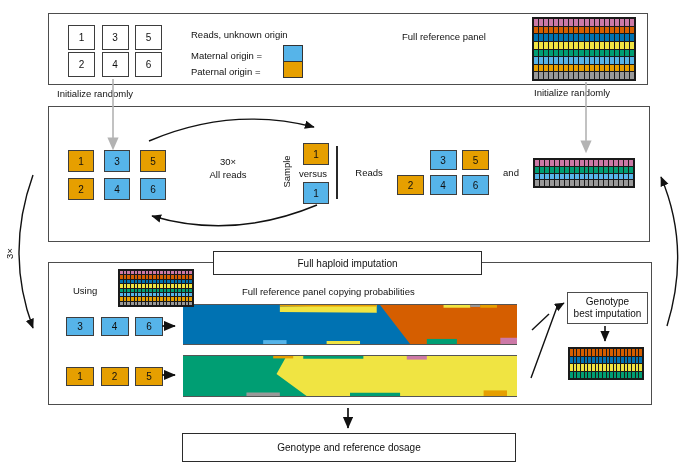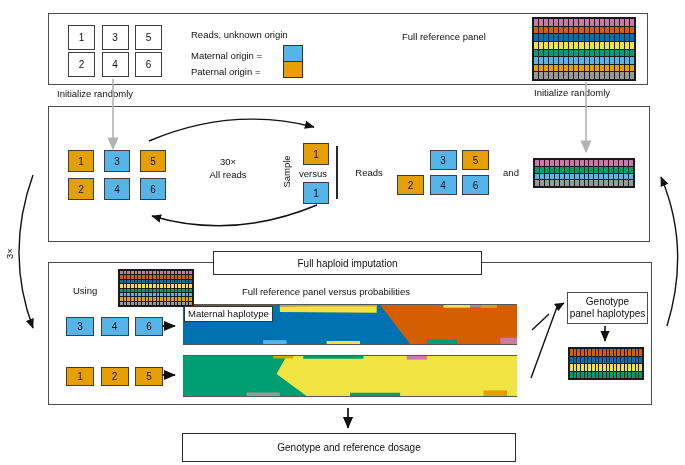--- a/index.html
+++ b/index.html
@@ -496,21 +496,21 @@
       <div style="background: rgb(153, 153, 153);"></div>
       <div style="background: rgb(153, 153, 153);"></div>
       <div style="background: rgb(153, 153, 153);"></div>
       <div style="background: rgb(153, 153, 153);"></div>
       <div style="background: rgb(153, 153, 153);"></div>
       <div style="background: rgb(153, 153, 153);"></div>
       <div style="background: rgb(153, 153, 153);"></div>
       <div style="background: rgb(153, 153, 153);"></div>
     </div>
 
-  <div class="lbl" style="left:242px;top:286px;">Full reference panel versus probabilities</div>
+  <div class="lbl" style="left:242px;top:286px;">Full reference panel copying probabilities</div>
 
   <div class="reads" style="left:66px;top:317px;grid-template-columns:repeat(3,28px);column-gap:6.5px;">
       <div class="read" style="width: 28px; height: 19px; background: rgb(86, 180, 233);">3</div>
       <div class="read" style="width: 28px; height: 19px; background: rgb(86, 180, 233);">4</div>
       <div class="read" style="width: 28px; height: 19px; background: rgb(86, 180, 233);">6</div>
     </div>
   <div class="reads" style="left:66px;top:367px;grid-template-columns:repeat(3,28px);column-gap:6.5px;">
       <div class="read" style="width: 28px; height: 19px; background: rgb(230, 159, 0);">1</div>
       <div class="read" style="width: 28px; height: 19px; background: rgb(230, 159, 0);">2</div>
       <div class="read" style="width: 28px; height: 19px; background: rgb(230, 159, 0);">5</div>
@@ -524,39 +524,38 @@
         <polygon points="29,0 58,0 58,4 29,4" fill="#E69F00"></polygon>
         <polygon points="78,0 86,0 86,7 78,7" fill="#F0E442"></polygon>
         <polygon points="86,0 89,0 89,5 86,5" fill="#999999"></polygon>
         <polygon points="89,0 94,0 94,7 89,7" fill="#E69F00"></polygon>
         <polygon points="24,90 31,90 31,100 24,100" fill="#56B4E9"></polygon>
         <polygon points="43,92 53,92 53,100 43,100" fill="#F0E442"></polygon>
         <polygon points="73,87 82,87 82,100 73,100" fill="#009E73"></polygon>
         <polygon points="95,84 100,84 100,100 95,100" fill="#CC79A7"></polygon>
       </svg>
     </div>
-  <div class="chartlabel" style="left:184px;top:306px;">Maternal haplotype</div>
 
   <div class="chart" style="left:183px;top:355px;width:334px;height:42px;">
       <svg viewBox="0 0 100 100" preserveAspectRatio="none">
         <polygon points="0,0 100,0 100,100 0,100" fill="#F0E442"></polygon>
         <polygon points="0,0 31,0 28,45 37,100 0,100" fill="#009E73"></polygon>
         <polygon points="27,0 33,0 33,6 27,6" fill="#E69F00"></polygon>
         <polygon points="36,0 54,0 54,7 36,7" fill="#009E73"></polygon>
         <polygon points="67,0 73,0 73,9 67,9" fill="#CC79A7"></polygon>
         <polygon points="50,92 65,92 65,100 50,100" fill="#009E73"></polygon>
         <polygon points="19,91 29,91 29,100 19,100" fill="#999999"></polygon>
         <polygon points="90,86 97,86 97,100 90,100" fill="#E69F00"></polygon>
       </svg>
     </div>
 
   <div class="tbox" style="left:567px;top:292px;width:81px;height:32px;border-color:#4d4d4d;">
     <span class="ctr" style="line-height:12px;">
       <span>Genotype</span><br>
-      <span>panel haplotypes</span>
+      <span>best imputation</span>
     </span>
   </div>
   <div class="refpanel" style="left: 568px; top: 347px; width: 76px; height: 33px; grid-template-columns: repeat(20, 1fr);">
       <div style="background: rgb(213, 94, 0);"></div>
       <div style="background: rgb(213, 94, 0);"></div>
       <div style="background: rgb(213, 94, 0);"></div>
       <div style="background: rgb(213, 94, 0);"></div>
       <div style="background: rgb(213, 94, 0);"></div>
       <div style="background: rgb(213, 94, 0);"></div>
       <div style="background: rgb(213, 94, 0);"></div>

